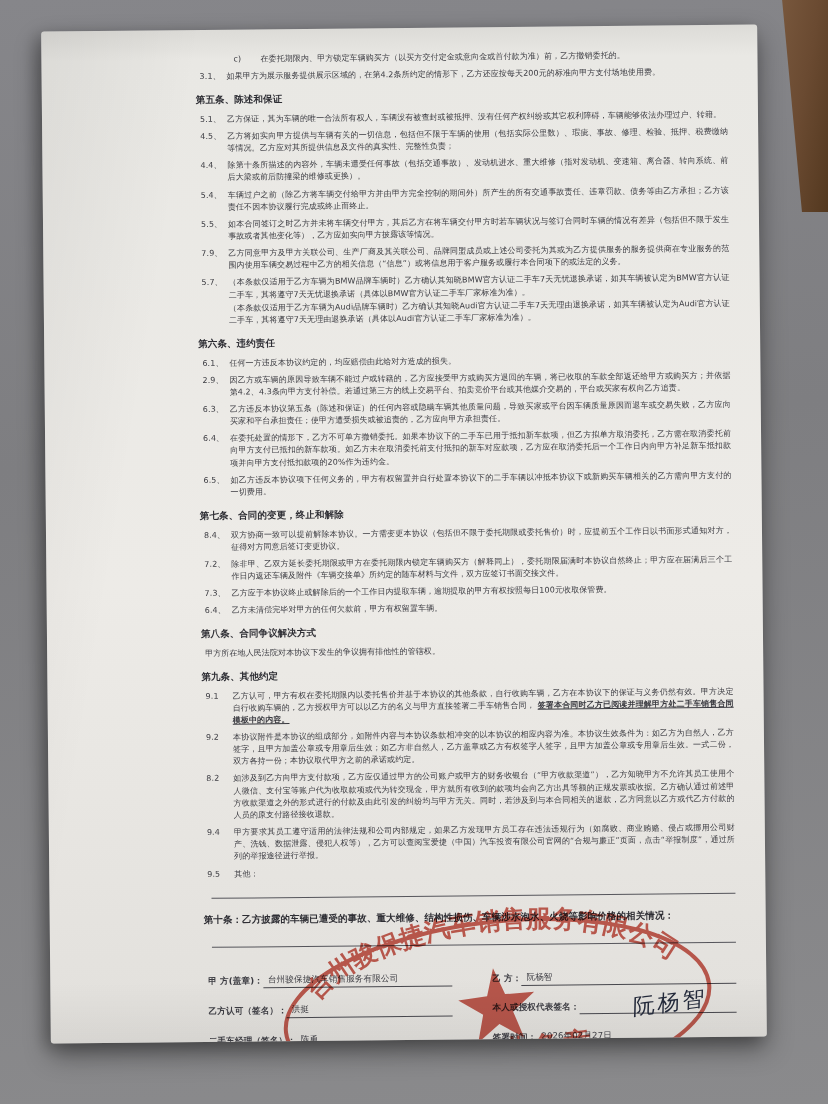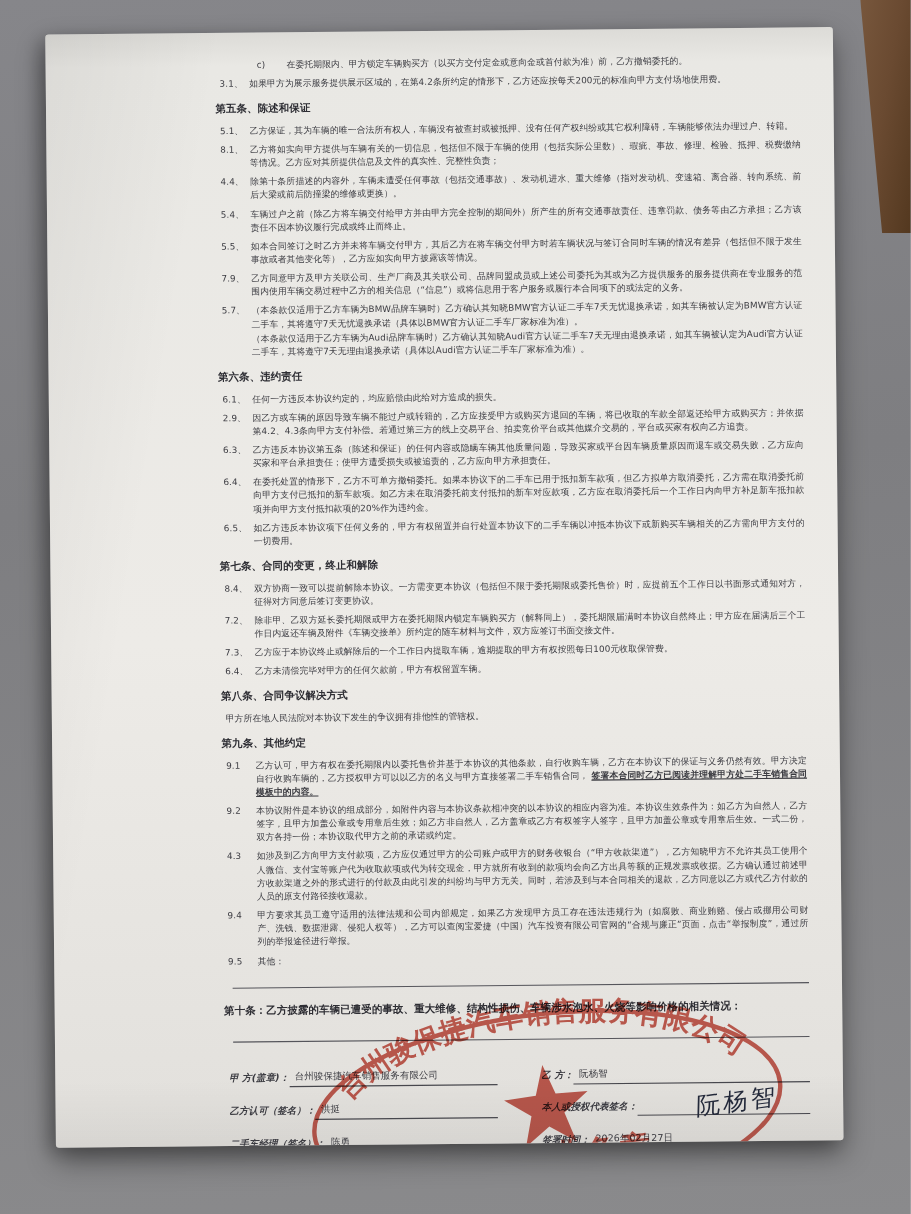--- a/index.html
+++ b/index.html
@@ -41,21 +41,21 @@
   .sec-h{font-weight:bold;font-size:9.5px;color:#2e2e34;margin:10px 0 6px -4px;}
   .plain{margin:0 0 5px 0;}
   .u{text-decoration:underline;font-weight:bold;}
   .t2{display:block;margin-top:1px;}
   .blankline{border-bottom:1px solid #55555b;height:12px;margin:4px 0 10px 4px;}
   .clause10{font-weight:bold;font-size:9.5px;color:#2e2e34;margin:14px 0 8px -4px;line-height:1.5;}
   .sig-wrap{position:relative;margin-top:26px;}
   .sig-cols{display:flex;gap:40px;}
   .sig-col{flex:1;min-width:0;}
   .sig-row{display:flex;align-items:flex-end;margin-bottom:15px;font-size:8.6px;}
-  .sig-row .lbl{font-weight:bold;white-space:nowrap;padding-bottom:1px;font-style:italic;}
+  .sig-row .lbl{font-weight:bold;white-space:nowrap;padding-bottom:1px;}
   .sig-line{flex:1;border-bottom:1px solid #47474d;padding:0 5px 1px;min-height:11px;position:relative;}
   .handsig{
     position:absolute;left:34%;top:-15px;
     font-family:"DejaVu Serif","Liberation Serif",serif;
     font-size:22px;color:#23293a;white-space:nowrap;
     transform:rotate(-7deg) skewX(-9deg);
     letter-spacing:3px;
   }
   .stamp{
     position:absolute;left:58px;top:-64px;width:462px;height:202px;
@@ -77,21 +77,21 @@
       <span class="num">c)</span>
       <span>在委托期限内、甲方锁定车辆购买方（以买方交付定金或意向金或首付款为准）前，乙方撤销委托的。</span>
     </div>
     <div class="clause">
       <span class="num">3.1、</span>
       <span>如果甲方为展示服务提供展示区域的，在第4.2条所约定的情形下，乙方还应按每天200元的标准向甲方支付场地使用费。</span>
     </div>
 
     <div class="sec-h">第五条、陈述和保证</div>
     <div class="clause"><span class="num">5.1、</span><span>乙方保证，其为车辆的唯一合法所有权人，车辆没有被查封或被抵押、没有任何产权纠纷或其它权利障碍，车辆能够依法办理过户、转籍。</span></div>
-    <div class="clause"><span class="num">8.1、</span><span>乙方将如实向甲方提供与车辆有关的一切信息，包括但不限于车辆的使用（包括实际公里数）、瑕疵、事故、修理、检验、抵押、税费缴纳等情况。乙方应对其所提供信息及文件的真实性、完整性负责；</span></div>
+    <div class="clause"><span class="num">4.5、</span><span>乙方将如实向甲方提供与车辆有关的一切信息，包括但不限于车辆的使用（包括实际公里数）、瑕疵、事故、修理、检验、抵押、税费缴纳等情况。乙方应对其所提供信息及文件的真实性、完整性负责；</span></div>
     <div class="clause"><span class="num">4.4、</span><span>除第十条所描述的内容外，车辆未遭受任何事故（包括交通事故）、发动机进水、重大维修（指对发动机、变速箱、离合器、转向系统、前后大梁或前后防撞梁的维修或更换）。</span></div>
     <div class="clause"><span class="num">5.4、</span><span>车辆过户之前（除乙方将车辆交付给甲方并由甲方完全控制的期间外）所产生的所有交通事故责任、违章罚款、债务等由乙方承担；乙方该责任不因本协议履行完成或终止而终止。</span></div>
     <div class="clause"><span class="num">5.5、</span><span>如本合同签订之时乙方并未将车辆交付甲方，其后乙方在将车辆交付甲方时若车辆状况与签订合同时车辆的情况有差异（包括但不限于发生事故或者其他变化等），乙方应如实向甲方披露该等情况。</span></div>
     <div class="clause"><span class="num">7.9、</span><span>乙方同意甲方及甲方关联公司、生产厂商及其关联公司、品牌同盟成员或上述公司委托为其或为乙方提供服务的服务提供商在专业服务的范围内使用车辆交易过程中乙方的相关信息（“信息”）或将信息用于客户服务或履行本合同项下的或法定的义务。</span></div>
     <div class="clause">
       <span class="num">5.7、</span>
       <span>（本条款仅适用于乙方车辆为BMW品牌车辆时）乙方确认其知晓BMW官方认证二手车7天无忧退换承诺，如其车辆被认定为BMW官方认证二手车，其将遵守7天无忧退换承诺（具体以BMW官方认证二手车厂家标准为准）。</span>
       <span class="t2">（本条款仅适用于乙方车辆为Audi品牌车辆时）乙方确认其知晓Audi官方认证二手车7天无理由退换承诺，如其车辆被认定为Audi官方认证二手车，其将遵守7天无理由退换承诺（具体以Audi官方认证二手车厂家标准为准）。</span>
     </div>
 
@@ -111,21 +111,21 @@
     <div class="sec-h">第八条、合同争议解决方式</div>
     <div class="plain">甲方所在地人民法院对本协议下发生的争议拥有排他性的管辖权。</div>
 
     <div class="sec-h">第九条、其他约定</div>
     <div class="clause">
       <span class="num">9.1</span>
       <span>乙方认可，甲方有权在委托期限内以委托售价并基于本协议的其他条款，自行收购车辆，乙方在本协议下的保证与义务仍然有效。甲方决定自行收购车辆的，乙方授权甲方可以以乙方的名义与甲方直接签署二手车销售合同，</span>
       <span class="u">签署本合同时乙方已阅读并理解甲方处二手车销售合同模板中的内容。</span>
     </div>
     <div class="clause"><span class="num">9.2</span><span>本协议附件是本协议的组成部分，如附件内容与本协议条款相冲突的以本协议的相应内容为准。本协议生效条件为：如乙方为自然人，乙方签字，且甲方加盖公章或专用章后生效；如乙方非自然人，乙方盖章或乙方有权签字人签字，且甲方加盖公章或专用章后生效。一式二份，双方各持一份；本协议取代甲方之前的承诺或约定。</span></div>
-    <div class="clause"><span class="num">4.3</span><span>如涉及到乙方向甲方支付款项，乙方应仅通过甲方的公司账户或甲方的财务收银台（“甲方收款渠道”），乙方知晓甲方不允许其员工使用个人微信、支付宝等账户代为收取款项或代为转交现金，甲方就所有收到的款项均会向乙方出具等额的正规发票或收据。乙方确认通过前述甲方收款渠道之外的形式进行的付款及由此引发的纠纷均与甲方无关。同时，若涉及到与本合同相关的退款，乙方同意以乙方或代乙方付款的人员的原支付路径接收退款。</span></div>
+    <div class="clause"><span class="num">8.2</span><span>如涉及到乙方向甲方支付款项，乙方应仅通过甲方的公司账户或甲方的财务收银台（“甲方收款渠道”），乙方知晓甲方不允许其员工使用个人微信、支付宝等账户代为收取款项或代为转交现金，甲方就所有收到的款项均会向乙方出具等额的正规发票或收据。乙方确认通过前述甲方收款渠道之外的形式进行的付款及由此引发的纠纷均与甲方无关。同时，若涉及到与本合同相关的退款，乙方同意以乙方或代乙方付款的人员的原支付路径接收退款。</span></div>
     <div class="clause"><span class="num">9.4</span><span>甲方要求其员工遵守适用的法律法规和公司内部规定，如果乙方发现甲方员工存在违法违规行为（如腐败、商业贿赂、侵占或挪用公司财产、洗钱、数据泄露、侵犯人权等），乙方可以查阅宝爱捷（中国）汽车投资有限公司官网的“合规与廉正”页面，点击“举报制度”，通过所列的举报途径进行举报。</span></div>
     <div class="clause"><span class="num">9.5</span><span>其他：</span></div>
 
     <div class="blankline"></div>
 
     <div class="clause10">第十条：乙方披露的车辆已遭受的事故、重大维修、结构性损伤、车辆涉水泡水、火烧等影响价格的相关情况：</div>
     <div class="blankline"></div>
 
     <div class="sig-wrap">
       <div class="sig-cols">

